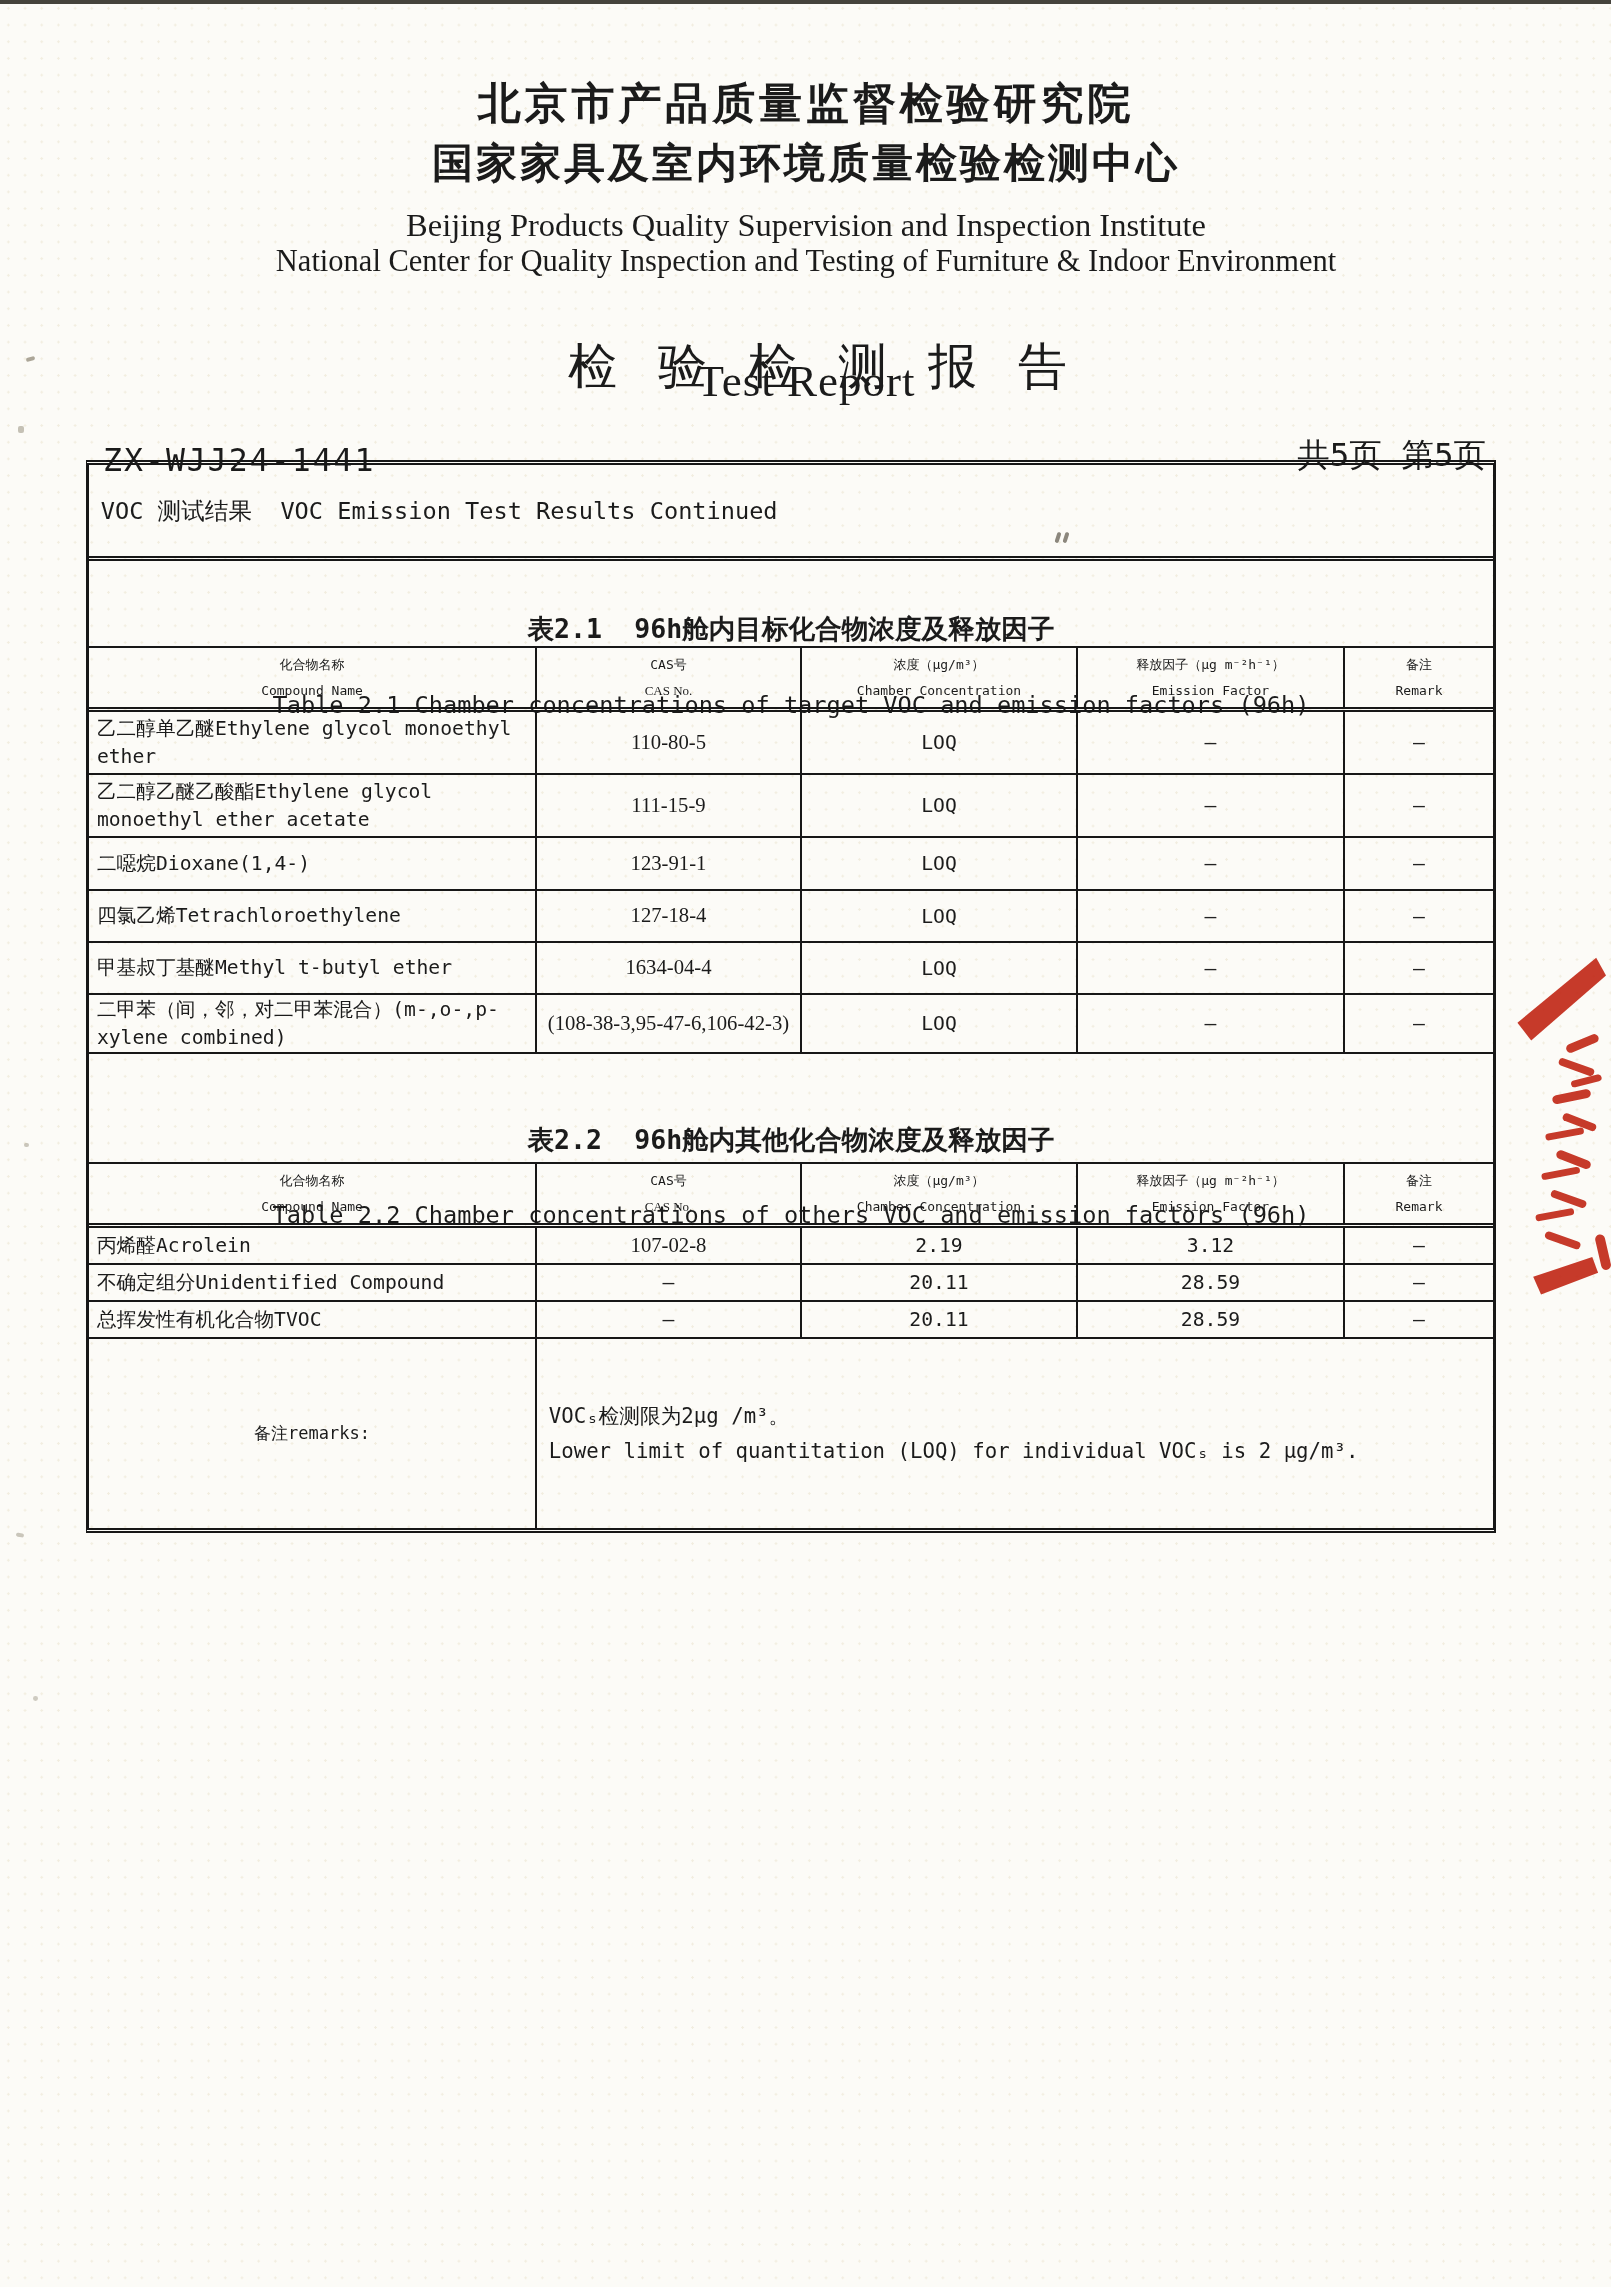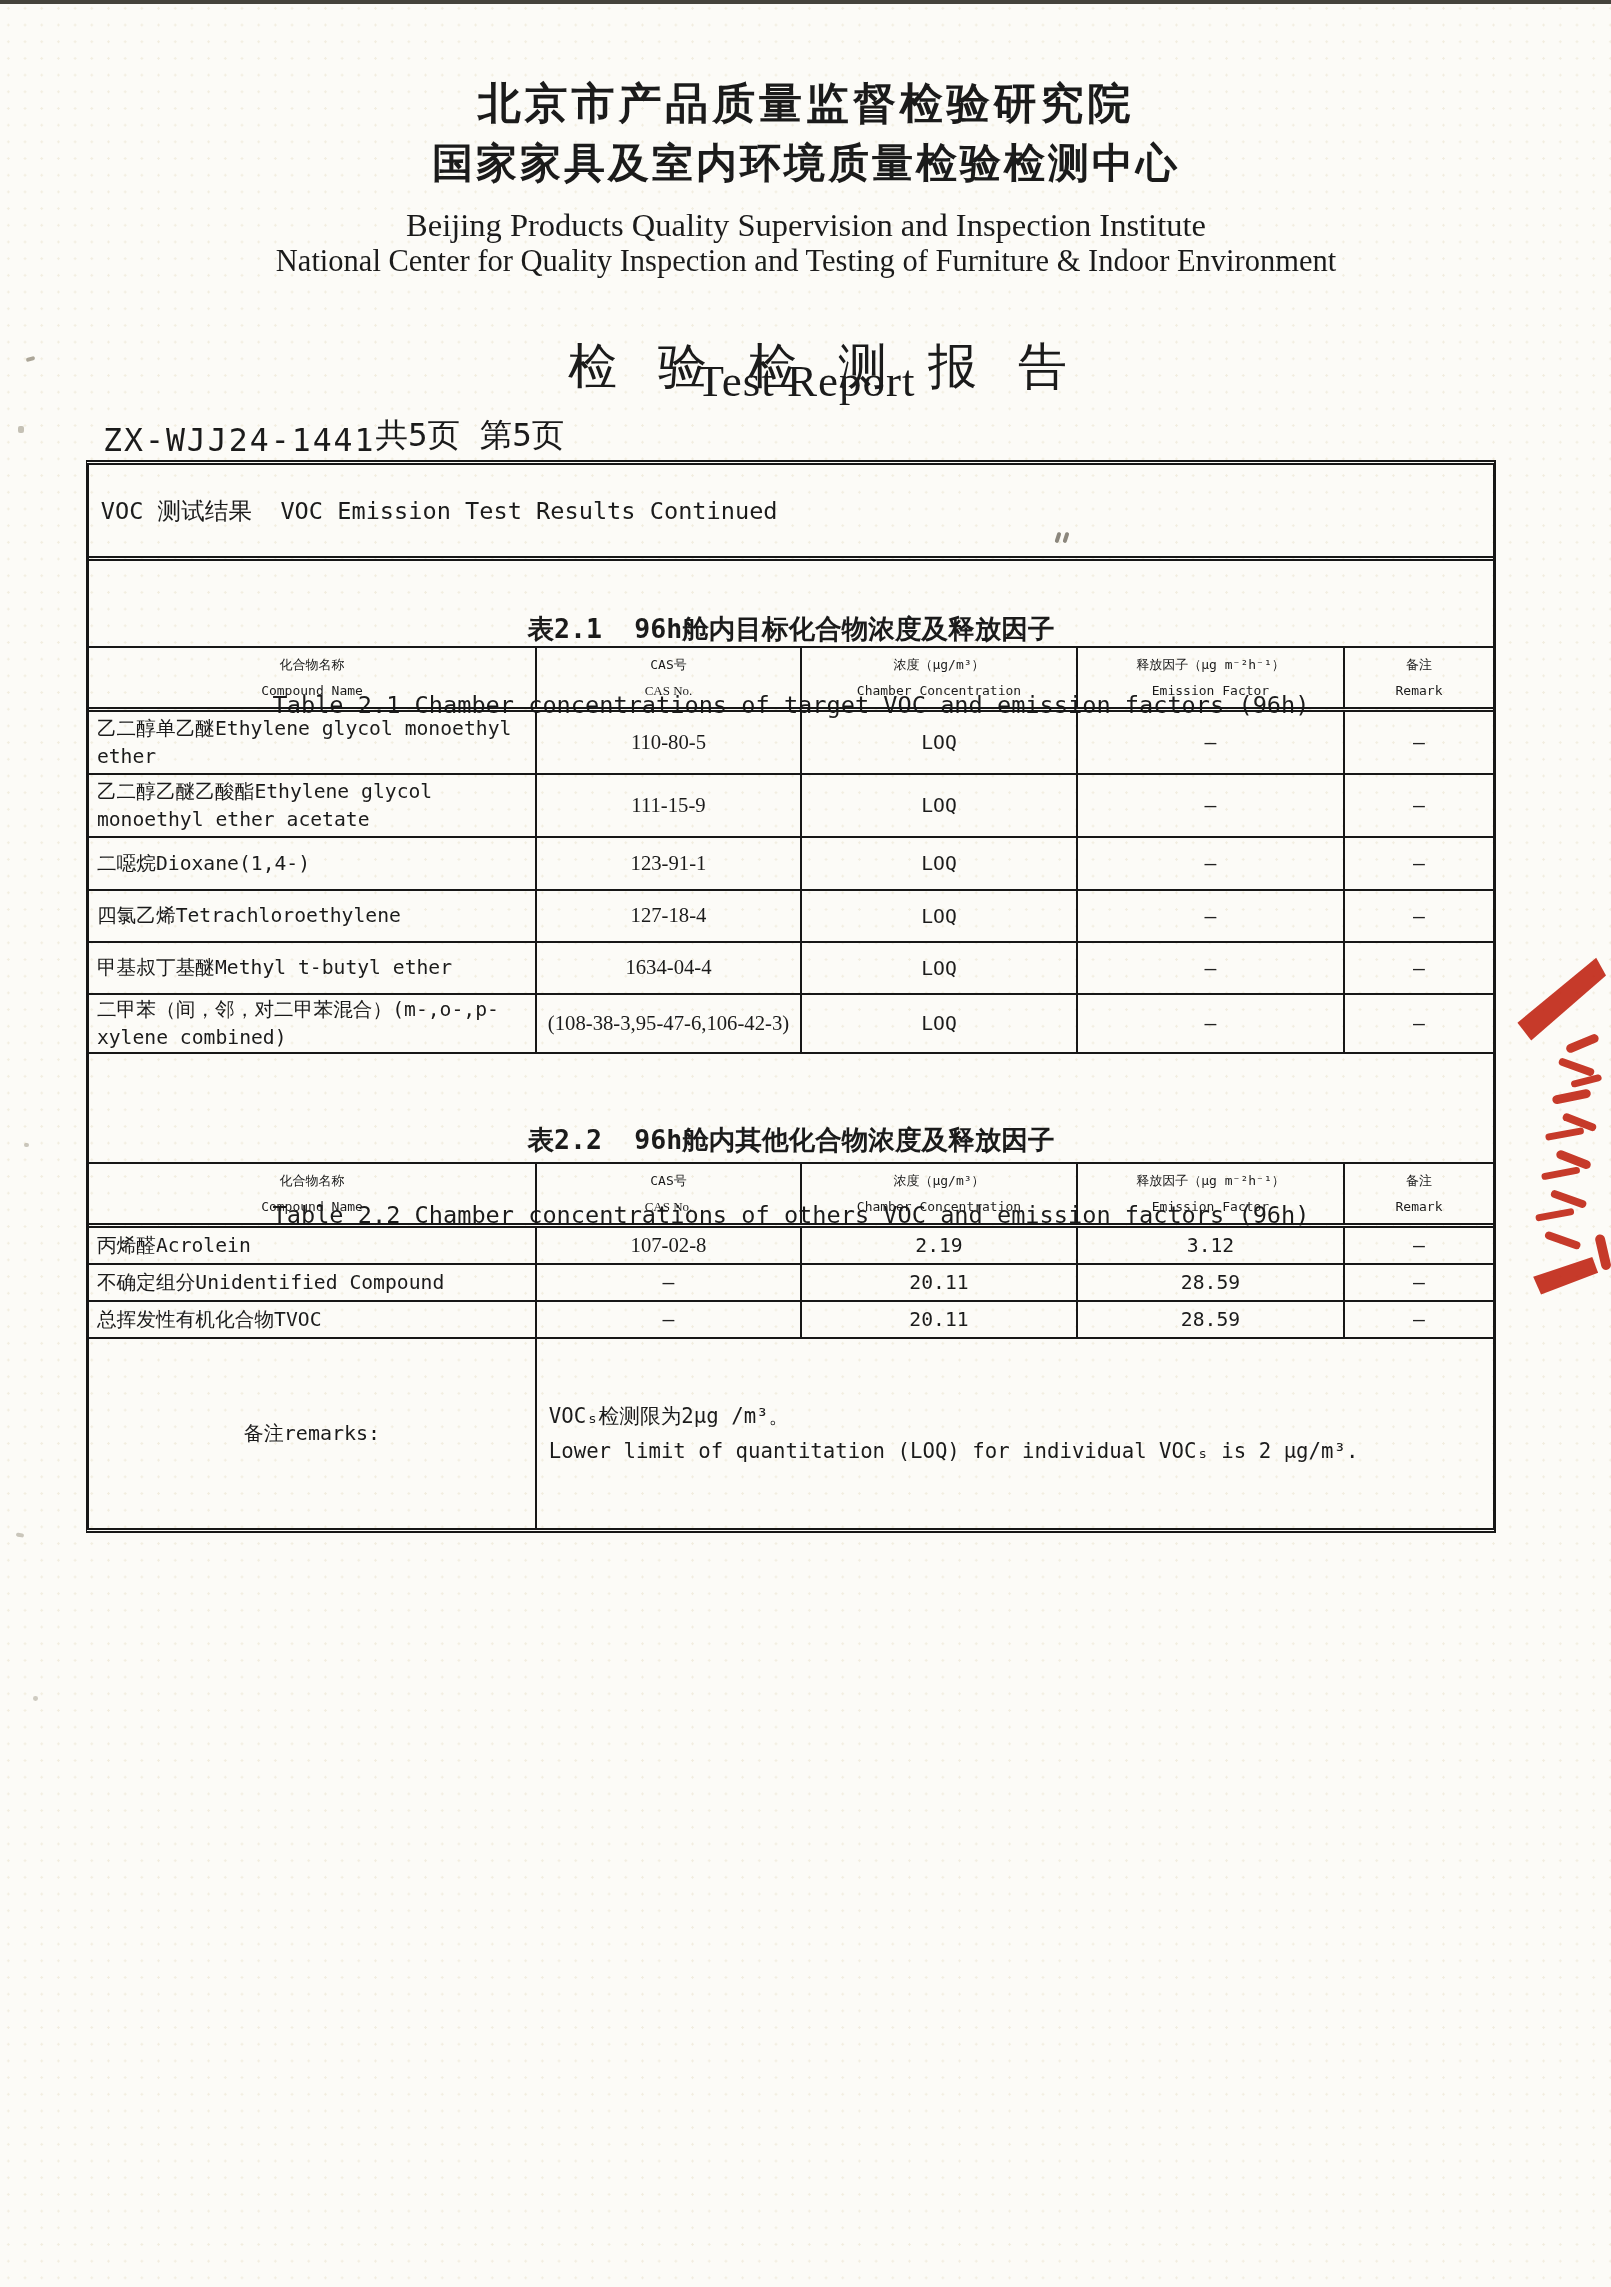--- a/index.html
+++ b/index.html
@@ -14,21 +14,21 @@
   }
   .scan-top{position:absolute;top:0;left:0;width:100%;height:3.9px;background:#45433c;}
   .serif{font-family:"Liberation Serif","DejaVu Serif",serif;}
   .ctr{position:absolute;left:0;right:0;text-align:center;white-space:pre-wrap;}
   .cn1{top:75px;font-size:43px;letter-spacing:3.9px;font-weight:600;}
   .cn2{top:136px;font-size:41px;letter-spacing:3px;font-weight:600;}
   .en1{top:207px;font-size:32.5px;}
   .en2{top:244px;font-size:30.5px;}
   .title-cn{top:290px;font-size:49px;font-weight:400;letter-spacing:41px;padding-left:64px;margin-top:44px;}
   .title-en{top:355px;font-size:45px;letter-spacing:1px;}
-  .meta{position:absolute;top:414px;left:103px;right:126px;display:flex;align-items:flex-end;}
+  .meta{position:absolute;top:434px;left:103px;right:126px;display:flex;justify-content:space-between;align-items:flex-end;}
   .report-no{font-size:31.5px;letter-spacing:2px;}
   .page-info{font-size:32.5px;white-space:pre;}
 
   .box{
     position:absolute;left:86px;top:460px;width:1410px;height:1073px;
     border:3px solid #171717;border-top:5.9px double #171717;border-bottom:5.9px double #171717;
     box-sizing:border-box;display:flex;flex-direction:column;background:transparent;
   }
   .strip{
     height:91px;border-bottom:5.9px double #171717;display:flex;align-items:center;
@@ -51,21 +51,21 @@
   .c4{width:267px;}
   .c5{flex:1;}
   .hline{font-size:13px;line-height:25.6px;white-space:pre-wrap;}
   .name-cell{align-items:flex-start;text-align:left;padding:3.9px 5.9px 3.9px 7.9px;font-size:19.7px;line-height:27.6px;justify-content:center;}
   .val{font-size:19.7px;}
   .cas{font-family:"Liberation Serif","DejaVu Serif",serif;font-size:20.7px;line-height:25.6px;padding:0 3.9px;}
   .dash{font-size:19.7px;color:#222;}
   .h64{height:63px;} .h54{height:53px;} .h53{height:52px;} .h60{height:59px;} .h56{height:37px;}
 
   .remarks{flex:1 1 auto;display:flex;border-bottom:none;}
-  .remarks .r-label{width:448px;box-sizing:border-box;border-right:2px solid #171717;display:flex;align-items:center;justify-content:center;font-size:20px;}
+  .remarks .r-label{width:448px;box-sizing:border-box;border-right:2px solid #171717;display:flex;align-items:center;justify-content:center;font-size:17px;}
   .remarks .r-body{flex:1;display:flex;flex-direction:column;justify-content:center;padding-left:11.8px;font-size:20.7px;line-height:35px;white-space:pre-wrap;}
 
   .stamp{position:absolute;left:1476px;top:944px;width:136px;height:384px;pointer-events:none;opacity:0.92;}
   .speck{position:absolute;background:#97917f;border-radius:2px;opacity:0.8;}
   .sp1{left:25.6px;top:357px;width:8.9px;height:3.9px;transform:rotate(-15deg);}
   .sp2{left:17.7px;top:426px;width:5.9px;height:6.9px;opacity:0.55;}
   .sp3{left:1056px;top:532px;width:3.9px;height:10.8px;transform:rotate(18deg);background:#6f6a5e;}
   .sp4{left:1064px;top:532px;width:3.9px;height:10.8px;transform:rotate(18deg);background:#6f6a5e;}
   .sp5{left:23.6px;top:1143px;width:5.9px;height:3.9px;opacity:0.5;}
   .sp6{left:15.8px;top:1533px;width:7.9px;height:3.9px;transform:rotate(10deg);opacity:0.5;}

